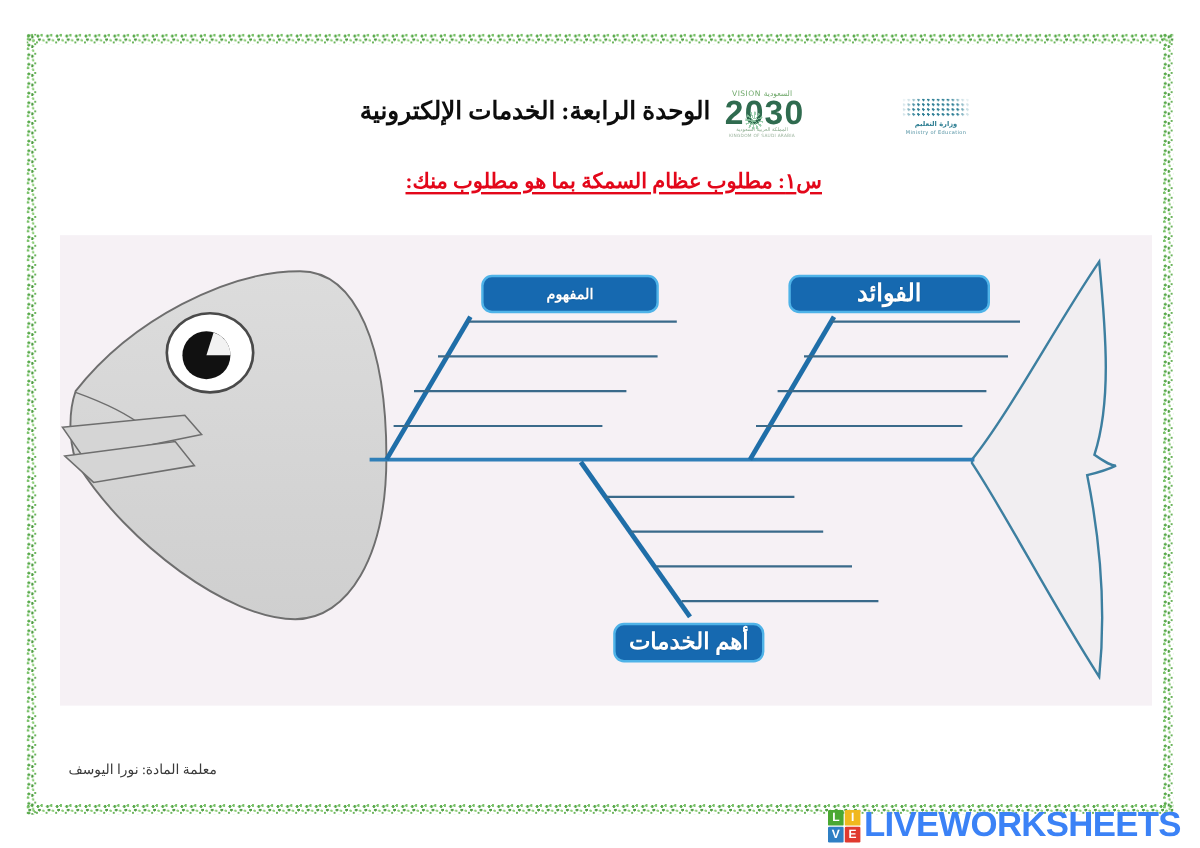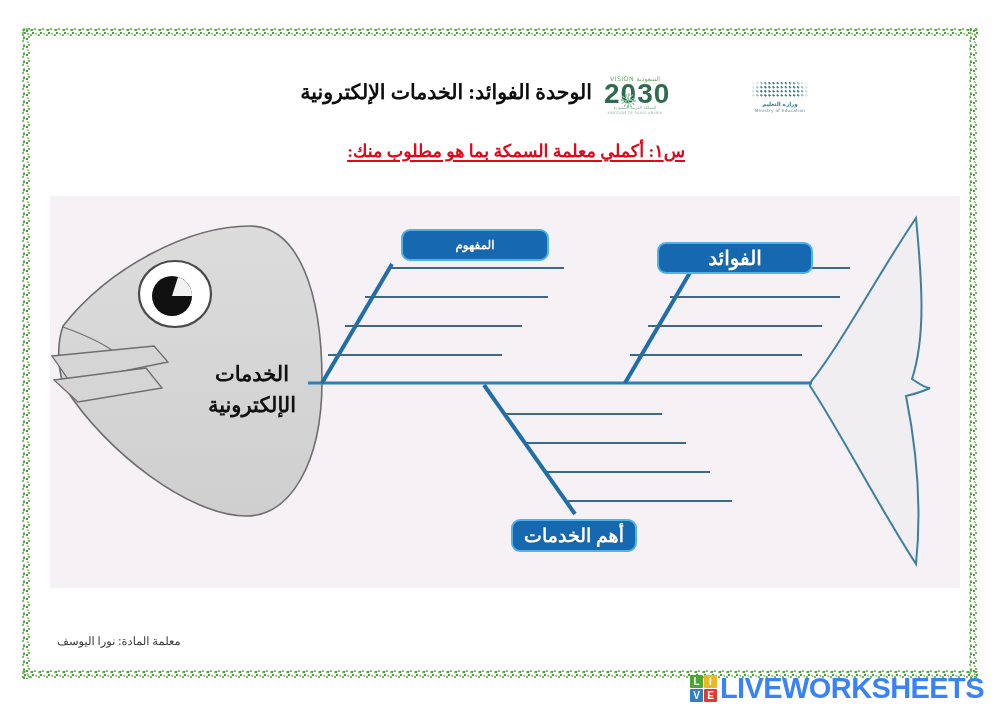--- a/index.html
+++ b/index.html
@@ -239,22 +239,22 @@
     letter-spacing: .5px;
     text-shadow: 0 0 1px rgba(0,0,0,.25);
   }
   #label-concept {
     left: 351px; top: 33px;
     width: 148px; height: 32px;
     line-height: 29px;
     font-size: 12px;
   }
   #label-benefits {
-    left: 607px; top: 46px;
-    width: 156px; height: 32px;
+    left: 607px; top: 33px;
+    width: 168px; height: 32px;
     line-height: 29px;
     font-size: 20px;
   }
   #label-top-services {
     left: 461px; top: 323px;
     width: 126px; height: 33px;
     line-height: 30px;
     font-size: 19px;
   }
 
@@ -340,40 +340,40 @@
     <div class="deco-edge deco-left">
         <div class="pat"></div>
       </div>
     <div class="deco-edge deco-right">
         <div class="pat"></div>
       </div>
   </div>
 
   <div class="header">
 
-    <div class="unit-title">الوحدة الفوائد: الخدمات الإلكترونية</div>
+    <div class="unit-title">الوحدة الرابعة: الخدمات الإلكترونية</div>
 
     <div class="logo-vision">
       <div class="lv-row1">VISION السعودية</div>
       <div class="lv-num">
         <span>2030</span>
         <span class="lv-gear"></span>
       </div>
       <div class="lv-row3">المملكة العربية السعودية</div>
       <div class="lv-row4">KINGDOM OF SAUDI ARABIA</div>
     </div>
 
     <div class="logo-moe">
       <div class="moe-dots"></div>
       <div class="moe-ar">وزارة التعليم</div>
       <div class="moe-en">Ministry of Education</div>
     </div>
   </div>
 
-  <div class="question">س١: أكملي معلمة السمكة بما هو مطلوب منك:</div>
+  <div class="question">س١: مطلوب عظام السمكة بما هو مطلوب منك:</div>
 
   <div class="diagram-panel">
 
     <svg viewBox="0 0 910 392" xmlns="http://www.w3.org/2000/svg">
       <defs>
         <linearGradient id="fishGray" x1="0" y1="0" x2="0" y2="1">
           <stop offset="0%" stop-color="#dcdcdc"></stop>
           <stop offset="100%" stop-color="#cfcfcf"></stop>
         </linearGradient>
       </defs>
@@ -413,24 +413,20 @@
       <line x1="598" y1="130" x2="772" y2="130" stroke="#3a6a8a" stroke-width="1.8"></line>
       <line x1="580" y1="159" x2="752" y2="159" stroke="#3a6a8a" stroke-width="1.8"></line>
 
       <line x1="434" y1="189" x2="525" y2="318" stroke="#1f6ea8" stroke-width="4"></line>
       <line x1="455" y1="218" x2="612" y2="218" stroke="#3a6a8a" stroke-width="1.8"></line>
       <line x1="476" y1="247" x2="636" y2="247" stroke="#3a6a8a" stroke-width="1.8"></line>
       <line x1="497" y1="276" x2="660" y2="276" stroke="#3a6a8a" stroke-width="1.8"></line>
       <line x1="518" y1="305" x2="682" y2="305" stroke="#3a6a8a" stroke-width="1.8"></line>
     </svg>
 
-    <div class="head-text">
-      <div>الخدمات</div>
-      <div>الإلكترونية</div>
-    </div>
 
     <div class="bone-label" id="label-concept">المفهوم</div>
 
     <div class="bone-label" id="label-benefits">الفوائد</div>
 
     <div class="bone-label" id="label-top-services">أهم الخدمات</div>
   </div>
 
   <div class="credit">معلمة المادة: نورا اليوسف</div>
 

